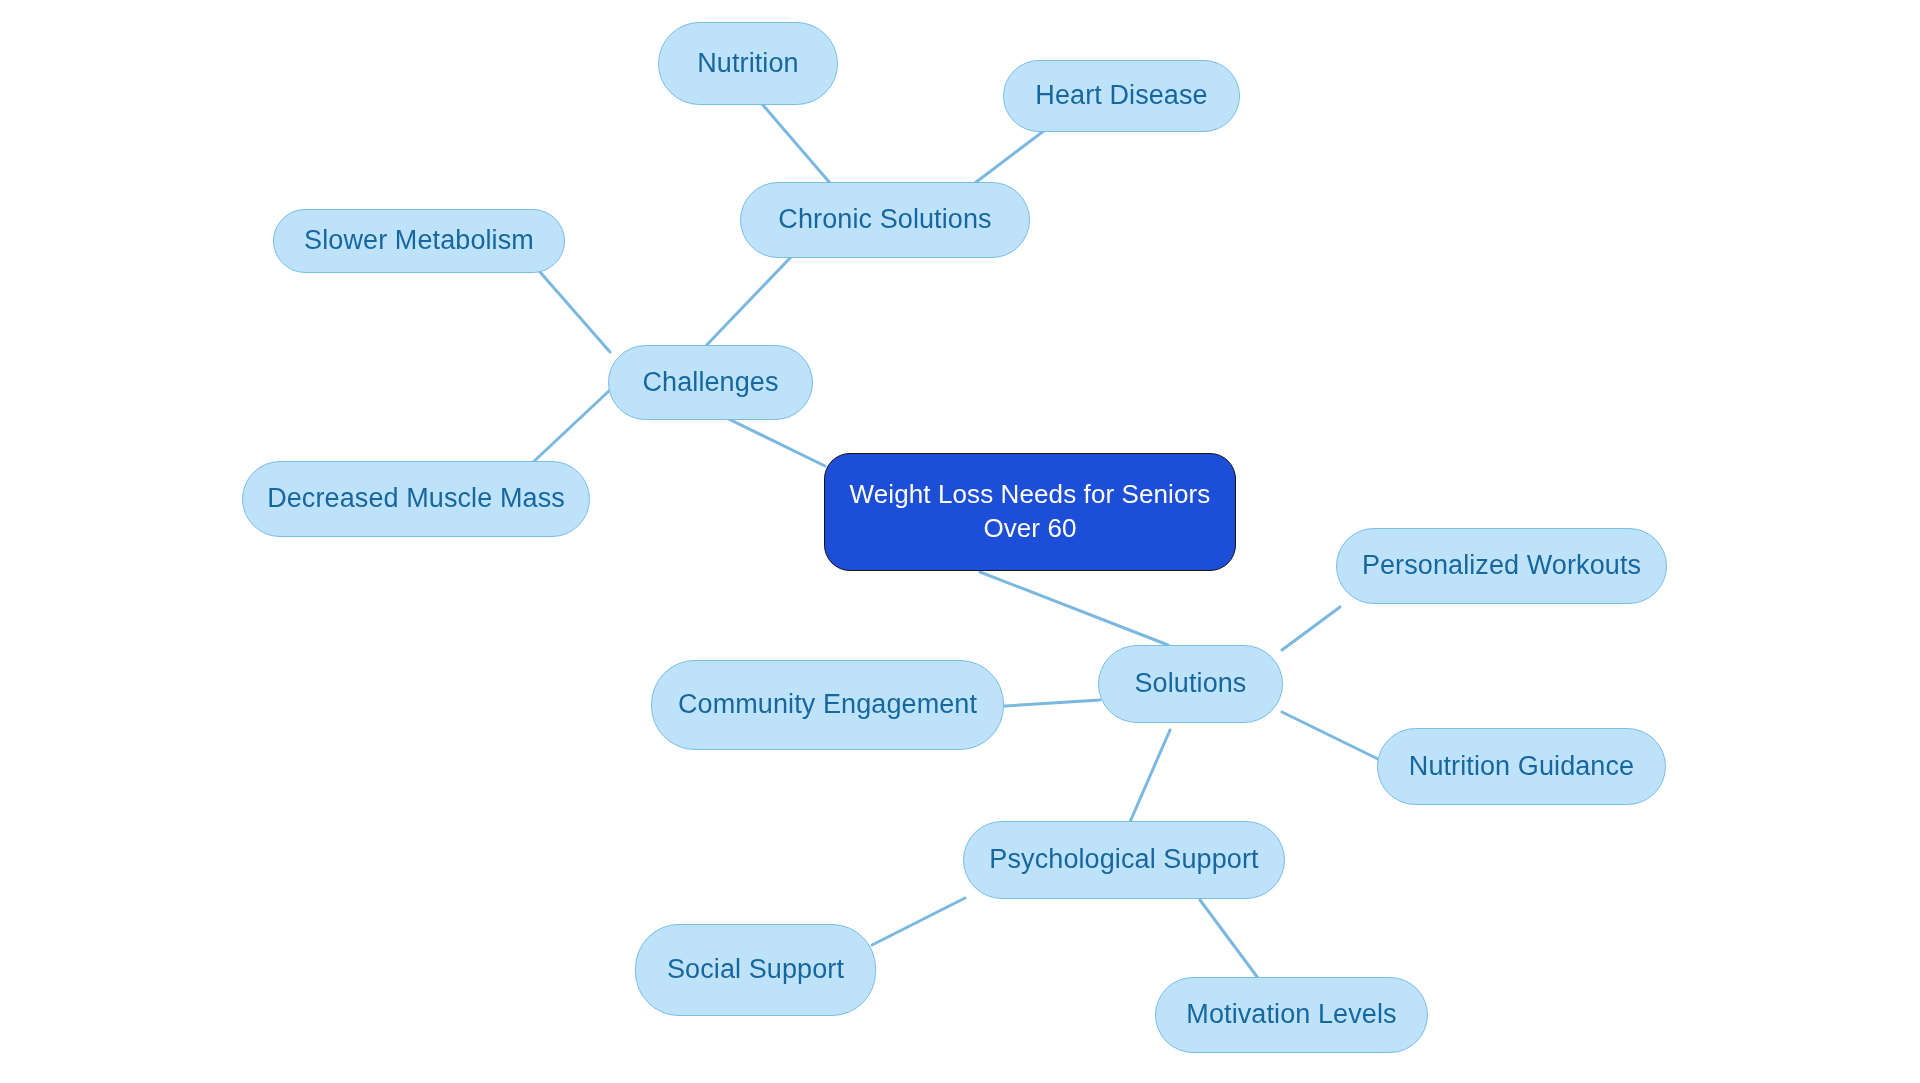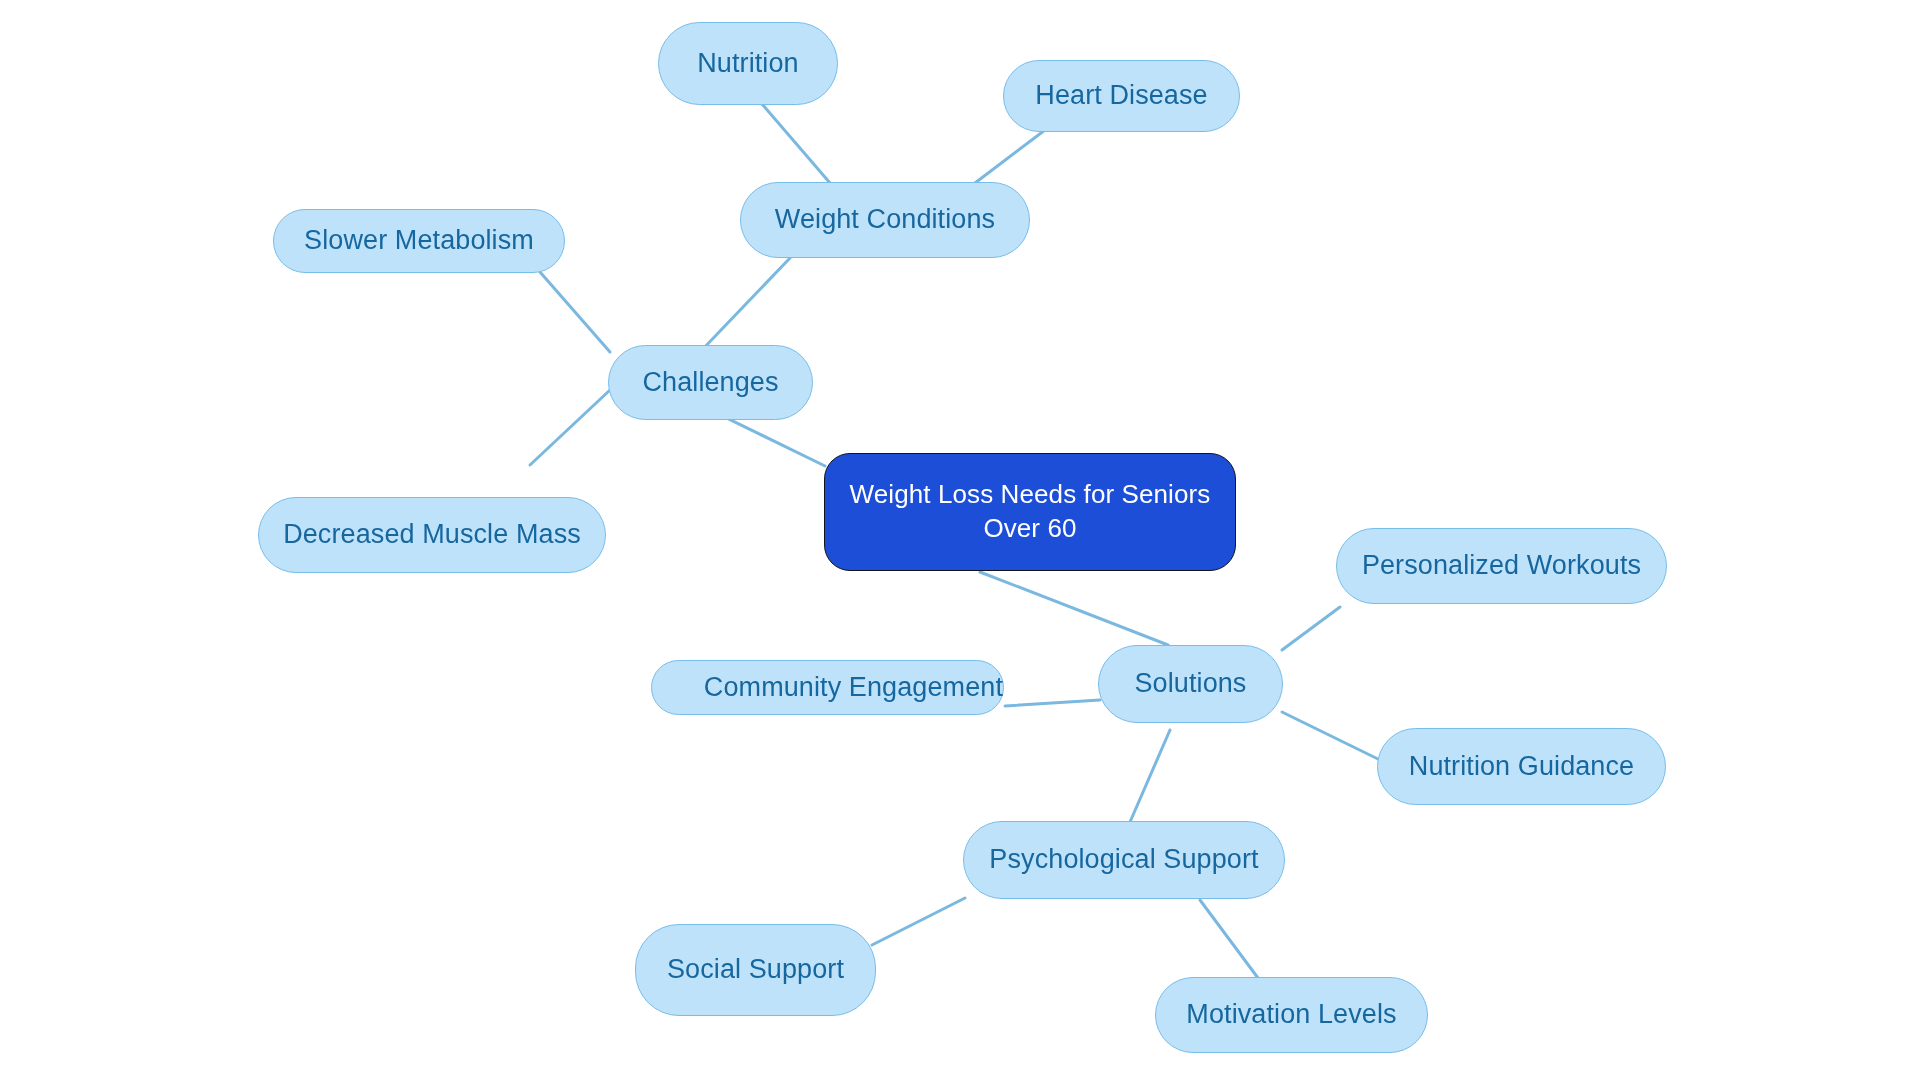--- a/index.html
+++ b/index.html
@@ -84,52 +84,52 @@
   <div class="node root" style="left:824px; top:453px; width:412px; height:118px;">
     <span>Weight Loss Needs for Seniors
 Over 60</span>
   </div>
 
   <div class="node branch" style="left:608px; top:345px; width:205px; height:75px;">
     <span>Challenges</span>
   </div>
 
   <div class="node branch" style="left:740px; top:182px; width:290px; height:76px;">
-    <span>Weight Conditions</span>
+    <span>Chronic Solutions</span>
   </div>
 
   <div class="node leaf" style="left:658px; top:22px; width:180px; height:83px;">
     <span>Nutrition</span>
   </div>
 
   <div class="node leaf" style="left:1003px; top:60px; width:237px; height:72px;">
     <span>Heart Disease</span>
   </div>
 
   <div class="node leaf" style="left:273px; top:209px; width:292px; height:64px;">
     <span>Slower Metabolism</span>
   </div>
 
-  <div class="node leaf" style="left:258px; top:461px; width:348px; height:76px;margin-top:36px;">
+  <div class="node leaf" style="left:242px; top:461px; width:348px; height:76px;">
     <span>Decreased Muscle Mass</span>
   </div>
 
   <div class="node branch" style="left:1098px; top:645px; width:185px; height:78px;">
     <span>Solutions</span>
   </div>
 
   <div class="node leaf" style="left:1336px; top:528px; width:331px; height:76px;">
     <span>Personalized Workouts</span>
   </div>
 
   <div class="node leaf" style="left:1377px; top:728px; width:289px; height:77px;text-align:right;">
     <span>Nutrition Guidance</span>
   </div>
 
-  <div class="node leaf" style="left:651px; top:660px; width:353px; height:55px;justify-content:flex-end;">
+  <div class="node leaf" style="left:651px; top:660px; width:353px; height:90px;">
     <span>Community Engagement</span>
   </div>
 
   <div class="node branch" style="left:963px; top:821px; width:322px; height:78px;">
     <span>Psychological Support</span>
   </div>
 
   <div class="node leaf" style="left:635px; top:924px; width:241px; height:92px;">
     <span>Social Support</span>
   </div>

